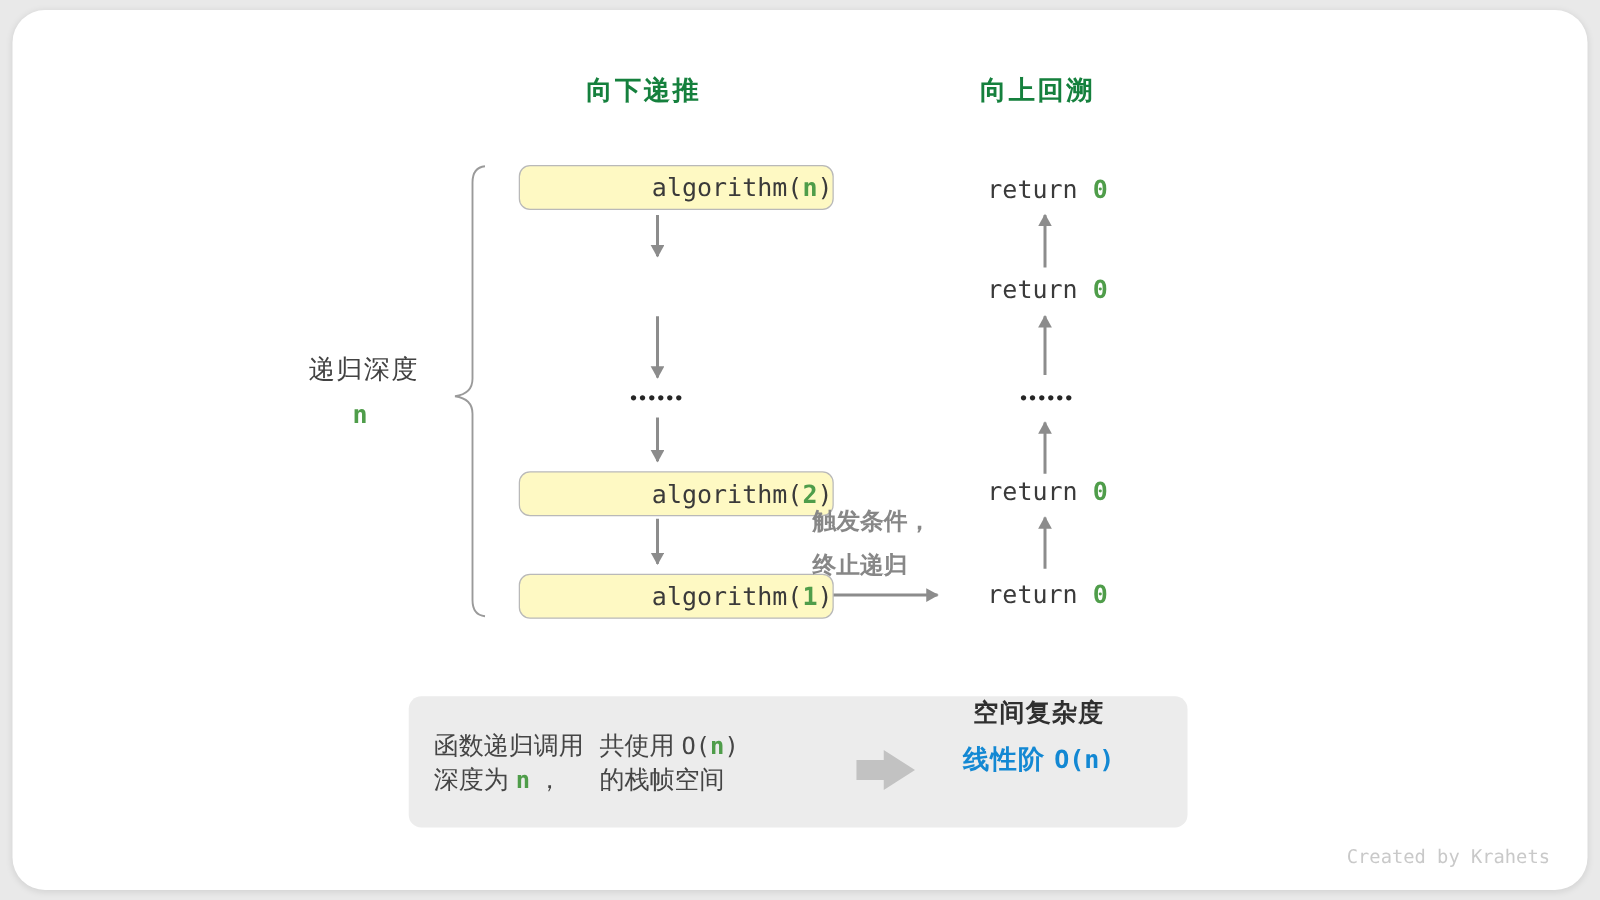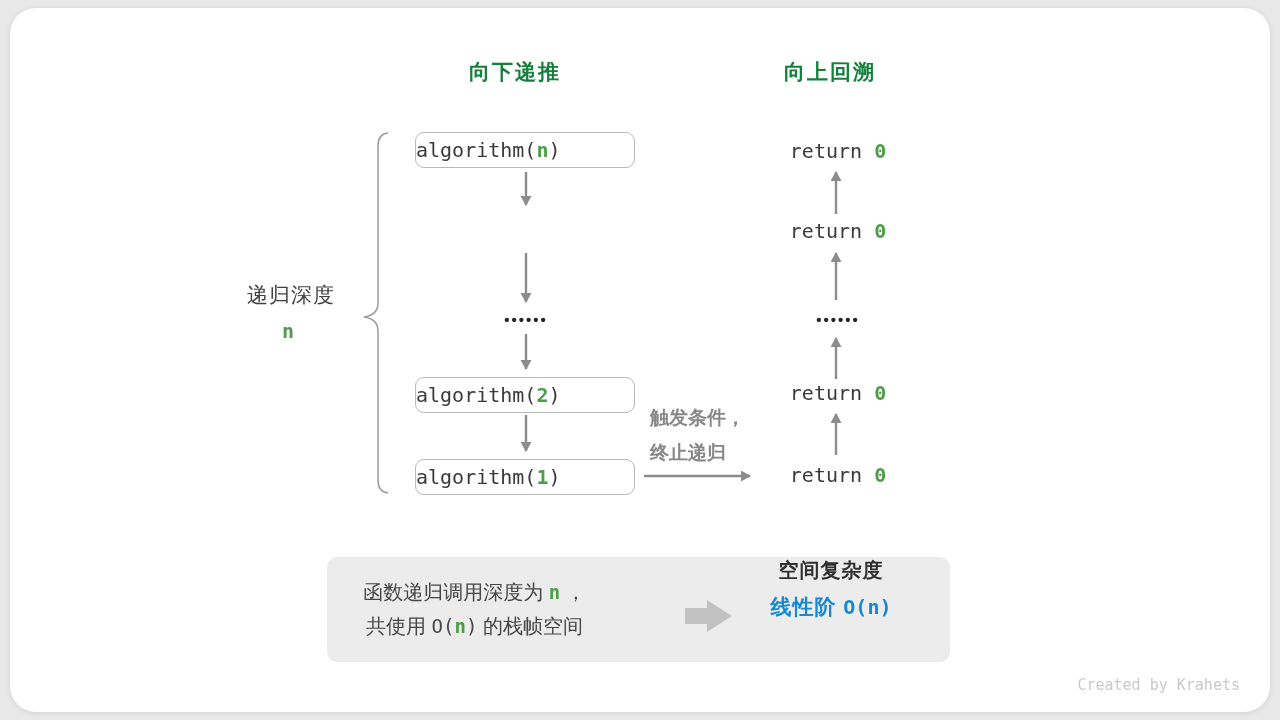--- a/index.html
+++ b/index.html
@@ -12,23 +12,23 @@
     position:absolute; left:10px; top:8px; right:10px; bottom:8px;
     background:#ffffff; border-radius:26px;
     box-shadow:0 1px 6px rgba(0,0,0,0.10);
   }
   .ctr { position:absolute; transform:translate(-50%,-50%); white-space:nowrap; }
   .overlay { position:absolute; left:0; top:0; pointer-events:none; }
 
   .hdr { font-size:21px; font-weight:bold; color:#15803d; letter-spacing:2px; }
 
   .codebox {
-    position:absolute; width:220px; height:36px;
-    background:#ffffff; border:1.6px solid #b9b9b9; border-radius:9px;
-    display:flex; align-items:center; justify-content:flex-start;
+    position:absolute; width:252px; height:36px;
+    background:#fef9c3; border:1.6px solid #b9b9b9; border-radius:9px;
+    display:flex; align-items:center; justify-content:flex-end;
     box-sizing:border-box;
   }
   .code { font-family:"DejaVu Sans Mono", monospace; font-size:20px; color:#3a3a3a; white-space:pre; }
   .green { color:#4f9d4a; font-weight:bold; }
   .ret { font-family:"DejaVu Sans Mono", monospace; font-size:20px; color:#3a3a3a; white-space:pre; }
 
   .dots { font-size:15px; font-weight:bold; color:#262626; letter-spacing:2px; }
 
   .depth-label { font-size:21px; color:#424242; letter-spacing:1px; }
   .depth-n { font-family:"DejaVu Sans Mono", monospace; font-size:20px; font-weight:bold; color:#4f9d4a; }
@@ -37,21 +37,21 @@
     position:absolute; left:650px; top:400px;
     font-size:19px; font-weight:bold; color:#878787; line-height:35px;
   }
 
   .summary {
     position:absolute; left:327px; top:557px; width:623px; height:105px;
     background:#ececec; border-radius:10px;
   }
   .sum-left {
     position:absolute; left:20px; top:0; width:255px; height:100%;
-    display:flex; flex-direction:column; justify-content:center; align-items:center;
+    display:flex; justify-content:center; align-items:center;
     gap:7px; font-size:20px; color:#454545;
   }
   .sum-left .mono { font-family:"DejaVu Sans Mono", monospace; font-size:19px; }
   .sum-arrow { position:absolute; left:358px; top:41px; }
   .sum-right {
     position:absolute; left:398px; top:0; width:212px; height:100%;
     display:flex; flex-direction:column; align-items:center;
     gap:9px;
   }
   .sum-right .title { font-size:20px; font-weight:bold; color:#2f2f2f; letter-spacing:1px; }

